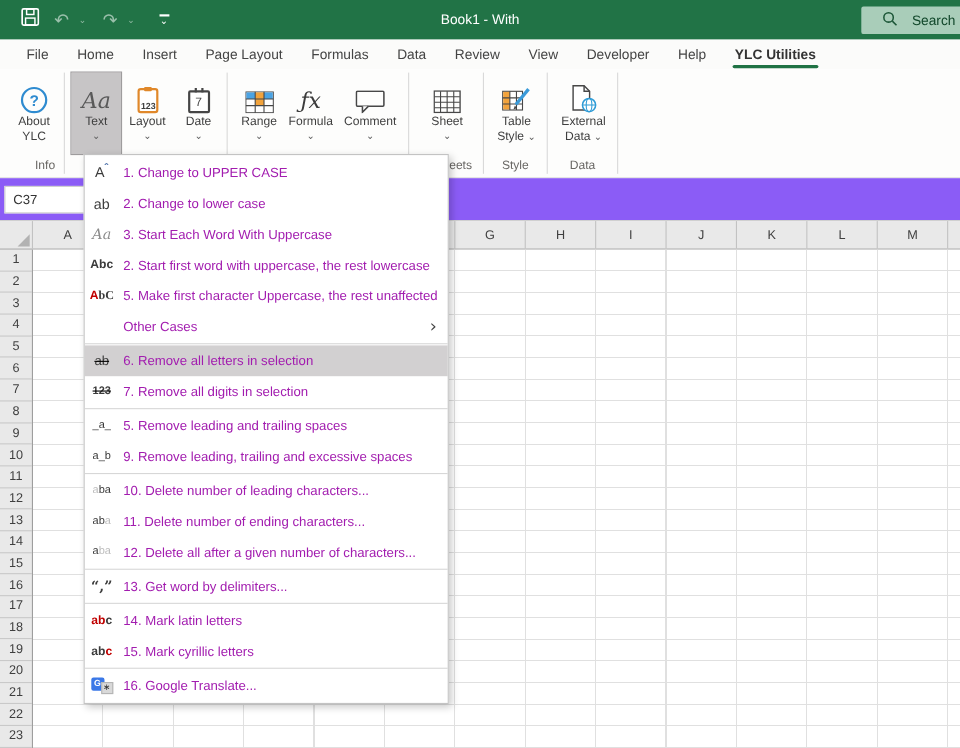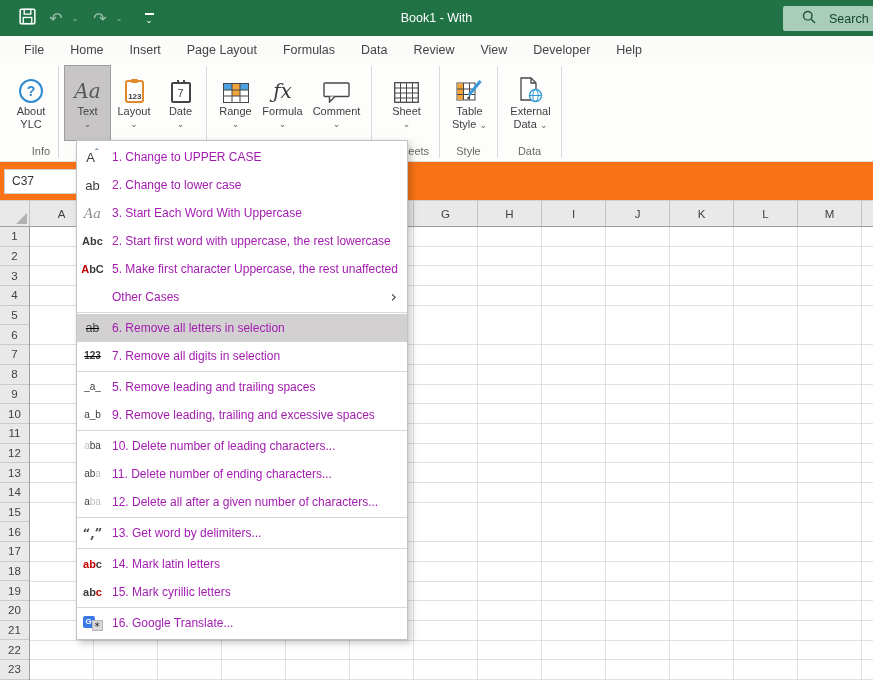--- a/index.html
+++ b/index.html
@@ -47,21 +47,21 @@
   .about-circ { width:24px; height:24px; border:2px solid #2e8bd0; border-radius:50%; color:#2e8bd0;
                 font-size:14px; font-weight:700; display:flex; align-items:center; justify-content:center; }
   .clipboard { position:relative; width:19px; height:23px; border:2px solid #e0882a; border-radius:3px; background:#fff; }
   .clipboard .tab2 { position:absolute; left:4px; top:-3px; width:7px; height:4px; background:#e0882a; border-radius:1px; }
   .clipboard .n123 { position:absolute; right:0px; bottom:0px; font-size:8px; font-weight:700; color:#3d3d3d; }
   .calendar { position:relative; width:20px; height:21px; border:2px solid #454545; border-radius:2px; background:#fff;
               display:flex; align-items:center; justify-content:center; font-size:11px; color:#454545; }
   .calendar .tick { position:absolute; top:-4px; width:2px; height:4px; background:#454545; }
 
   
-  .fbar { position:absolute; left:0; top:162px; width:873px; height:39px; background:#f97316;
+  .fbar { position:absolute; left:0; top:162px; width:873px; height:39px; background:#8b5cf6;
           border-bottom:1px solid #d0d0d0; }
   .namebox { position:absolute; left:4px; top:7px; width:96px; height:25px; border:1px solid #cfcfcf;
              background:#fff; font-size:12px; color:#333; line-height:23px; padding-left:7px; }
 
   
   .colheaders { position:absolute; left:0; top:201px; width:873px; height:26px; background:#e9e9e9;
                 border-bottom:1px solid #9e9e9e; display:flex; }
   .corner { width:30px; height:100%; border-right:1px solid #c2c2c2; position:relative; }
   .corner-tri { position:absolute; right:2px; bottom:2px; width:0; height:0;
                 border-bottom:11px solid #b2b2b2; border-left:11px solid transparent; }
@@ -145,20 +145,21 @@
       <div class="tab">File</div>
       <div class="tab">Home</div>
       <div class="tab">Insert</div>
       <div class="tab">Page Layout</div>
       <div class="tab">Formulas</div>
       <div class="tab">Data</div>
       <div class="tab">Review</div>
       <div class="tab">View</div>
       <div class="tab">Developer</div>
       <div class="tab">Help</div>
+      <div class="tab active">YLC Utilities</div>
     </div>
 
   <div class="ribbon">
     <div class="rsep" style="left:58px"></div>
     <div class="rsep" style="left:206px"></div>
     <div class="rsep" style="left:371px"></div>
     <div class="rsep" style="left:439px"></div>
     <div class="rsep" style="left:497px"></div>
     <div class="rsep" style="left:561px"></div>
 
@@ -370,21 +371,21 @@
         <span class="mi-label">3. Start Each Word With Uppercase</span>
       </div>
       <div class="menu-item">
         <span class="mi-icon">
           <span class="mi-bold" style="font-size: 11px;"><span style="color: rgb(59, 59, 59);">Abc</span></span>
         </span>
         <span class="mi-label">2. Start first word with uppercase, the rest lowercase</span>
       </div>
       <div class="menu-item">
         <span class="mi-icon">
-          <span class="mi-bold" style="font-size: 11px;"><span style="color: rgb(192, 0, 0);">A</span><span style="color: rgb(59, 59, 59);">bC</span></span>
+          <span class="mi-bold" style="font-size: 11px;"><span style="color: rgb(192, 0, 0);">A</span><span style="color: rgb(59, 59, 59); font-family: Liberation Serif, serif;">bC</span></span>
         </span>
         <span class="mi-label">5. Make first character Uppercase, the rest unaffected</span>
       </div>
       <div class="menu-item">
         <span class="mi-icon"></span>
         <span class="mi-label">Other Cases</span>
         <span class="mi-arrow">›</span>
       </div>
       <div class="menu-sep"></div>
       <div class="menu-item hl">

